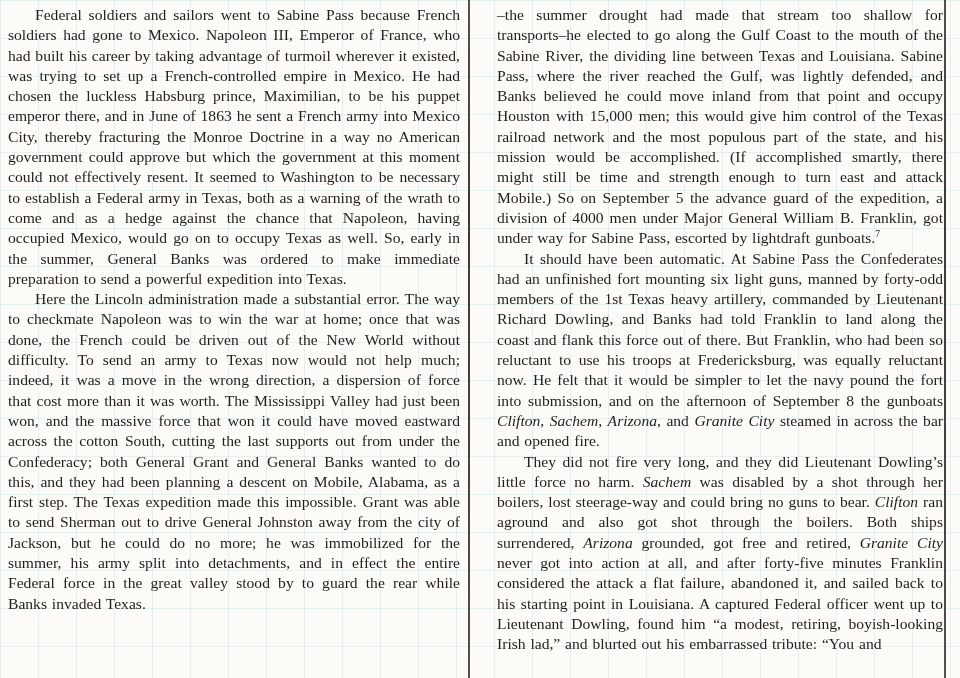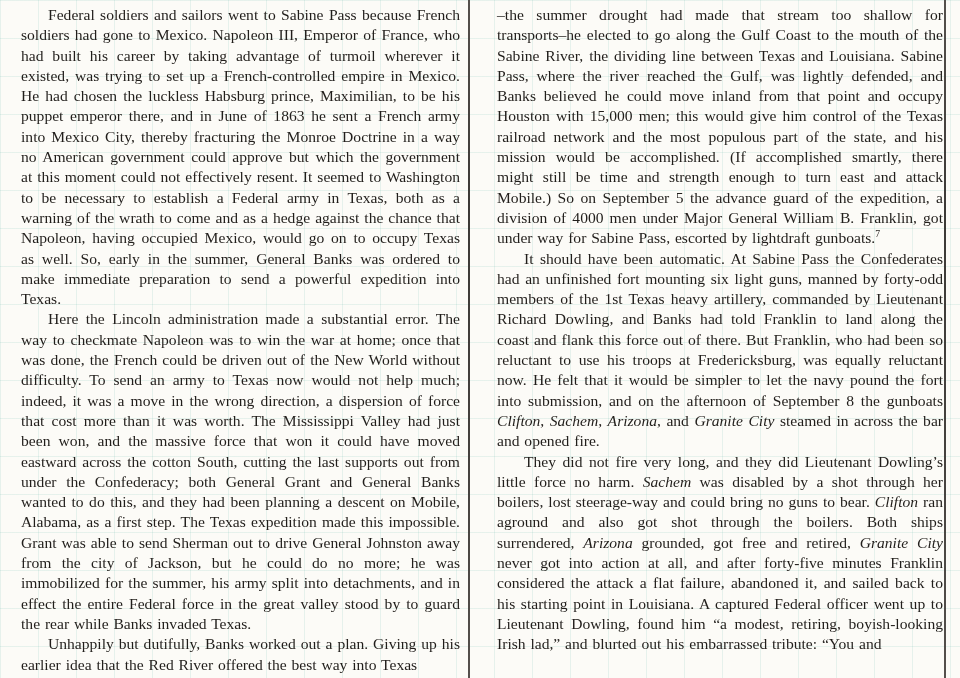--- a/index.html
+++ b/index.html
@@ -36,21 +36,21 @@
     padding-top: 5px;
     color: #211e1b;
     font-size: 15.6px;
     line-height: 20.3px;
     text-align: justify;
     overflow: hidden;
     height: 678px;
   }
   .page-col.left {
     width: 466px;
-    padding-left: 21px;
+    padding-left: 8px;
     padding-right: 6px;
   }
   .page-col.right {
     width: 474px;
     padding-left: 27px;
     padding-right: 1px;
   }
   .page-rule {
     width: 2px;
     height: 678px;
@@ -72,21 +72,20 @@
 </style>
 </head>
 <body style="background: rgb(252, 251, 247);">
 
 <div class="grid-overlay"></div>
 
 <div class="spread">
   <div class="page-col left" style="color: rgb(33, 30, 27);">
       <p class="para indent"><span>Federal soldiers and sailors went to Sabine Pass because French soldiers had gone to Mexico. Napoleon III, Emperor of France, who had built his career by taking advantage of turmoil wherever it existed, was trying to set up a French-controlled empire in Mexico. He had chosen the luckless Habsburg prince, Maximilian, to be his puppet emperor there, and in June of 1863 he sent a French army into Mexico City, thereby fracturing the Monroe Doctrine in a way no American government could approve but which the government at this moment could not effectively resent. It seemed to Washington to be necessary to establish a Federal army in Texas, both as a warning of the wrath to come and as a hedge against the chance that Napoleon, having occupied Mexico, would go on to occupy Texas as well. So, early in the summer, General Banks was ordered to make immediate preparation to send a powerful expedition into Texas.</span></p>
       <p class="para indent"><span>Here the Lincoln administration made a substantial error. The way to checkmate Napoleon was to win the war at home; once that was done, the French could be driven out of the New World without difficulty. To send an army to Texas now would not help much; indeed, it was a move in the wrong direction, a dispersion of force that cost more than it was worth. The Mississippi Valley had just been won, and the massive force that won it could have moved eastward across the cotton South, cutting the last supports out from under the Confederacy; both General Grant and General Banks wanted to do this, and they had been planning a descent on Mobile, Alabama, as a first step. The Texas expedition made this impossible. Grant was able to send Sherman out to drive General Johnston away from the city of Jackson, but he could do no more; he was immobilized for the summer, his army split into detachments, and in effect the entire Federal force in the great valley stood by to guard the rear while Banks invaded Texas.</span></p>
-      <p class="para indent"><span>Unhappily but dutifully, Banks worked out a plan. Giving up his earlier idea that the Red River offered the best way into Texas</span></p>
     </div>
   <div class="page-rule mid"></div>
   <div class="page-col right" style="color: rgb(33, 30, 27);">
       <p class="para"><span>–the summer drought had made that stream too shallow for transports–he elected to go along the Gulf Coast to the mouth of the Sabine River, the dividing line between Texas and Louisiana. Sabine Pass, where the river reached the Gulf, was lightly defended, and Banks believed he could move inland from that point and occupy Houston with 15,000 men; this would give him control of the Texas railroad network and the most populous part of the state, and his mission would be accomplished. (If accomplished smartly, there might still be time and strength enough to turn east and attack Mobile.) So on September 5 the advance guard of the expedition, a division of 4000 men under Major General William B. Franklin, got under way for Sabine Pass, escorted by lightdraft gunboats.</span><sup>7</sup></p>
       <p class="para indent"><span>It should have been automatic. At Sabine Pass the Confederates had an unfinished fort mounting six light guns, manned by forty-odd members of the 1st Texas heavy artillery, commanded by Lieutenant Richard Dowling, and Banks had told Franklin to land along the coast and flank this force out of there. But Franklin, who had been so reluctant to use his troops at Fredericksburg, was equally reluctant now. He felt that it would be simpler to let the navy pound the fort into submission, and on the afternoon of September 8 the gunboats </span><i>Clifton</i><span>, </span><i>Sachem</i><span>, </span><i>Arizona</i><span>, and </span><i>Granite City</i><span> steamed in across the bar and opened fire.</span></p>
       <p class="para indent"><span>They did not fire very long, and they did Lieutenant Dowling’s little force no harm. </span><i>Sachem</i><span> was disabled by a shot through her boilers, lost steerage-way and could bring no guns to bear. </span><i>Clifton</i><span> ran aground and also got shot through the boilers. Both ships surrendered, </span><i>Arizona</i><span> grounded, got free and retired, </span><i>Granite City</i><span> never got into action at all, and after forty-five minutes Franklin considered the attack a flat failure, abandoned it, and sailed back to his starting point in Louisiana. A captured Federal officer went up to Lieutenant Dowling, found him “a modest, retiring, boyish-looking Irish lad,” and blurted out his embarrassed tribute: “You and</span></p>
     </div>
   <div class="page-rule right-edge"></div>
 </div>
 

